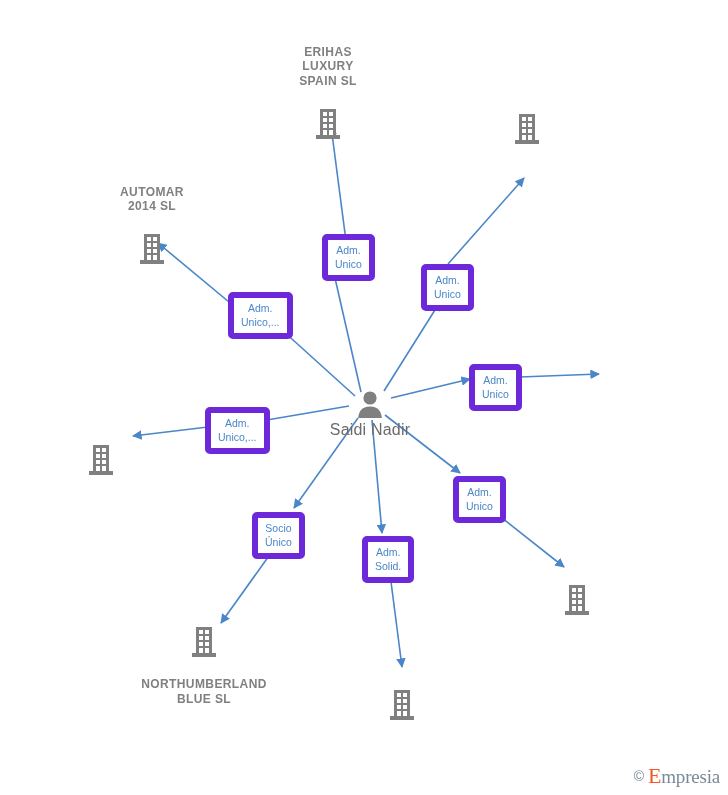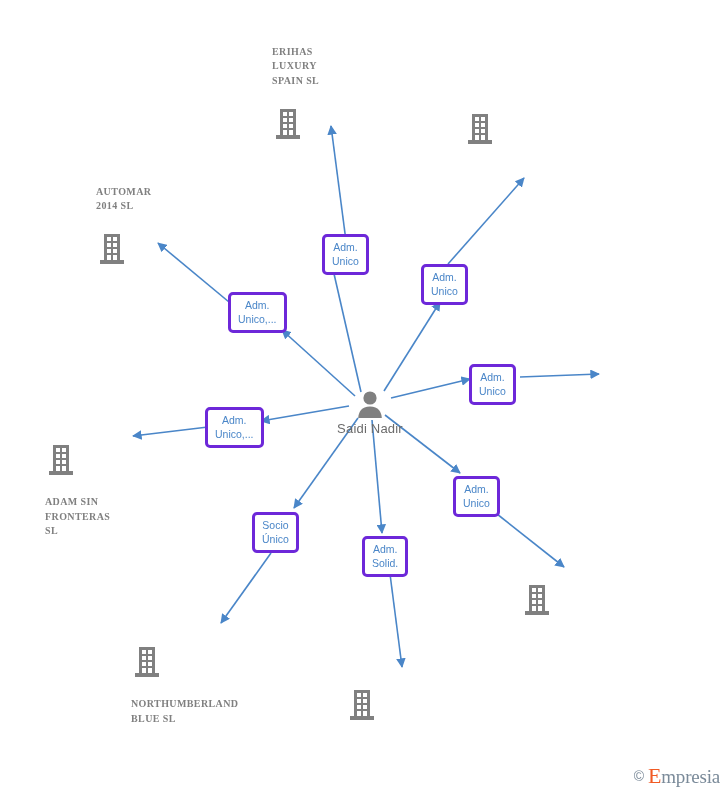--- a/index.html
+++ b/index.html
@@ -21,53 +21,52 @@
   }
   #edges {
     position: absolute;
     left: 0; top: 0;
     width: 728px;
     height: 795px;
     pointer-events: none;
   }
   .node {
     position: absolute;
-    text-align: left;
+    text-align: center;
     color: #808080;
-    font-size: 10px;
+    font-size: 12px;
     line-height: 14.5px;
     letter-spacing: 0.4px;
     white-space: pre-line;
     font-weight: bold;
-    font-family: Liberation Serif, serif;
   }
   .node .glyph {
     display: block;
     line-height: 0;
   }
   .node-label {
     display: block;
   }
   .node.label-above .node-label { margin-bottom: 4px; }
   .node.label-below .node-label { margin-top: 4px; }
 
   .person-node {
     position: absolute;
     text-align: center;
     color: #6b6b6b;
-    font-size: 13px;
+    font-size: 16px;
     font-weight: normal;
     letter-spacing: 0.2px;
   }
   .person-node .glyph { display:block; line-height:0; }
   .person-node .node-label { display:block; margin-top: 3px; }
 
   .edge-label {
     position: absolute;
-    border: 3px solid #6d28d9;
+    border: 6px solid #6d28d9;
     border-radius: 5px;
     background: #ffffff;
     color: #4a86c8;
     font-size: 10.5px;
     line-height: 14px;
     padding: 3px 7px 4px 7px;
     text-align: center;
     white-space: pre-line;
     font-family: "Liberation Sans", sans-serif;
   }
@@ -193,26 +192,23 @@
         <rect x="11" y="5" width="4" height="4" fill="#ffffff"></rect>
         <rect x="17" y="5" width="4" height="4" fill="#ffffff"></rect>
         <rect x="11" y="11" width="4" height="4" fill="#ffffff"></rect>
         <rect x="17" y="11" width="4" height="4" fill="#ffffff"></rect>
         <rect x="11" y="17" width="4" height="4" fill="#ffffff"></rect>
         <rect x="17" y="17" width="4" height="4" fill="#ffffff"></rect>
         <rect x="11" y="23" width="4" height="5" fill="#ffffff"></rect>
         <rect x="17" y="23" width="4" height="5" fill="#ffffff"></rect>
       </svg>
     </span>
-    <span class="node-label">ADAM SIN
-FRONTERAS
-SL</span>
-  </div>
-
-  <div class="node label-below" style="left:131px; top:630px; width:146px;">
+  </div>
+
+  <div class="node label-below" style="left:131px; top:610px; width:146px;">
     <span class="glyph">
       <svg width="32" height="34" viewBox="0 0 32 34">
         <rect x="8" y="2" width="16" height="26" fill="#808080"></rect>
         <rect x="4" y="28" width="24" height="4" fill="#808080"></rect>
         <rect x="11" y="5" width="4" height="4" fill="#ffffff"></rect>
         <rect x="17" y="5" width="4" height="4" fill="#ffffff"></rect>
         <rect x="11" y="11" width="4" height="4" fill="#ffffff"></rect>
         <rect x="17" y="11" width="4" height="4" fill="#ffffff"></rect>
         <rect x="11" y="17" width="4" height="4" fill="#ffffff"></rect>
         <rect x="17" y="17" width="4" height="4" fill="#ffffff"></rect>

